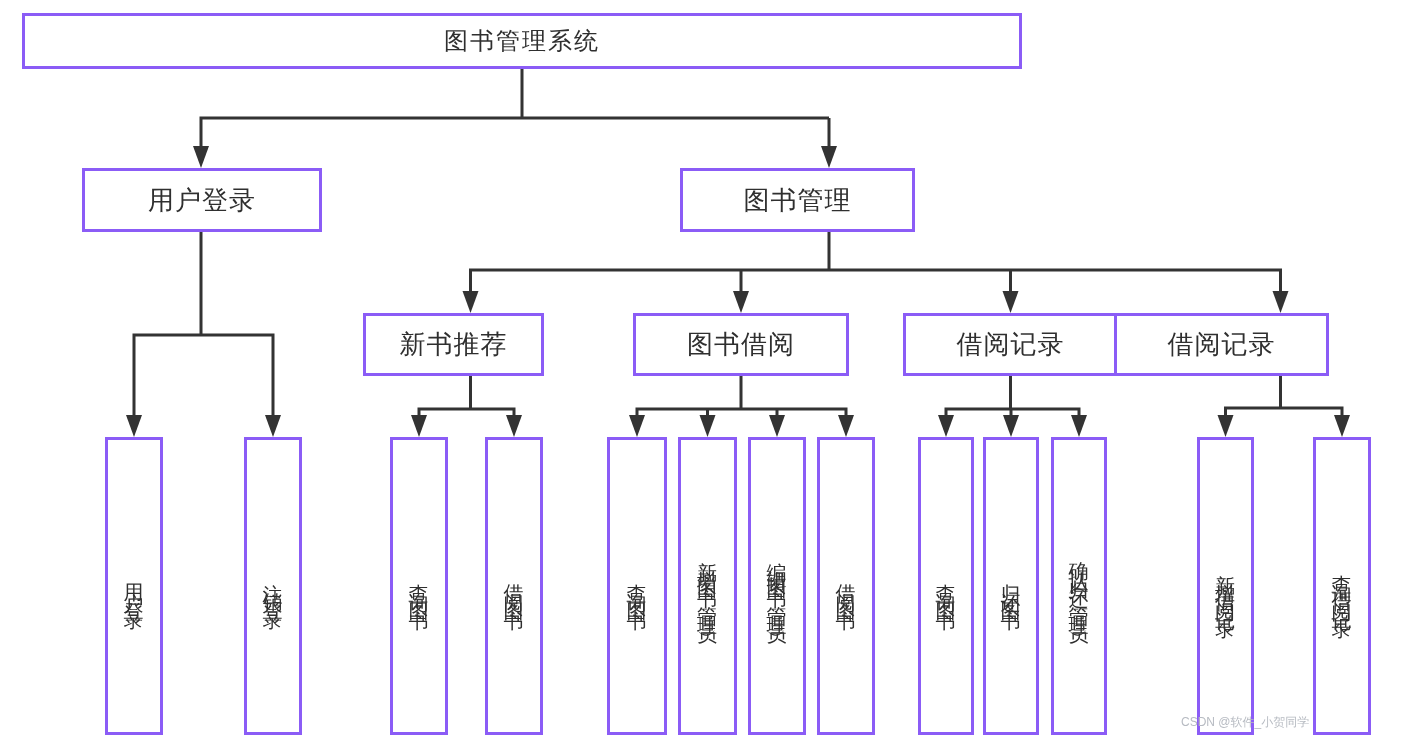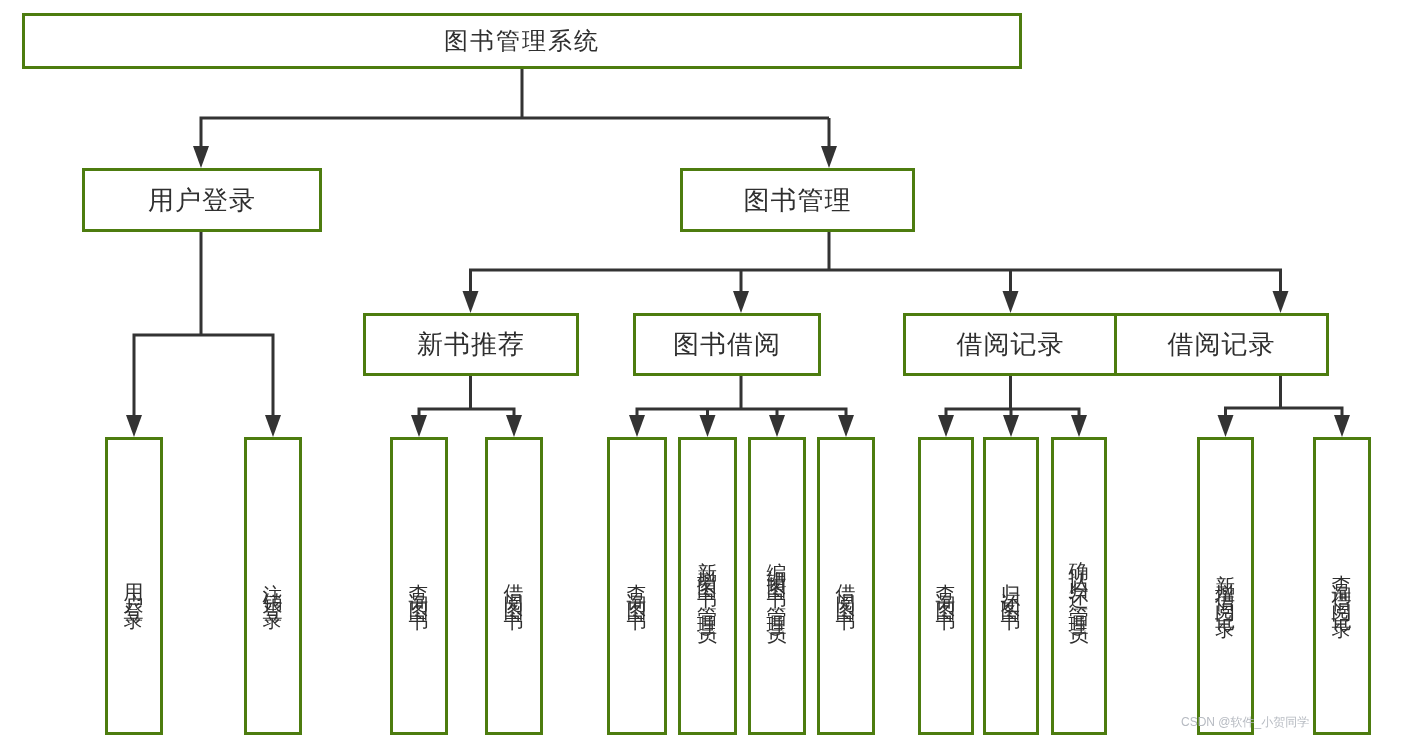--- a/index.html
+++ b/index.html
@@ -19,21 +19,21 @@
   .connectors {
     position: absolute;
     left: 0;
     top: 0;
     width: 1405px;
     height: 747px;
   }
   .box {
     position: absolute;
     box-sizing: border-box;
-    border: 3px solid #4d7c0f;
+    border: 3px solid #8b5cf6;
     background: #ffffff;
     display: flex;
     align-items: center;
     justify-content: center;
     text-align: left;
   }
   .root-label {
     font-size: 24px;
     letter-spacing: 2px;
     color: #2f2f2f;
@@ -121,24 +121,24 @@
     <span class="root-label">图书管理系统</span>
   </div>
 
   <div class="box" style="left:82px; top:168px; width:240px; height:64px">
     <span class="node-label">用户登录</span>
   </div>
   <div class="box" style="left:680px; top:168px; width:235px; height:64px">
     <span class="node-label">图书管理</span>
   </div>
 
-  <div class="box" style="left:363px; top:313px; width:216px; height:63px">
+  <div class="box" style="left:363px; top:313px; width:181px; height:63px">
     <span class="node-label">新书推荐</span>
   </div>
-  <div class="box" style="left:633px; top:313px; width:188px; height:63px">
+  <div class="box" style="left:633px; top:313px; width:216px; height:63px">
     <span class="node-label">图书借阅</span>
   </div>
   <div class="box" style="left:903px; top:313px; width:215px; height:63px">
     <span class="node-label">借阅记录</span>
   </div>
   <div class="box" style="left:1114px; top:313px; width:215px; height:63px">
     <span class="node-label">借阅记录</span>
   </div>
 
   <div class="box" style="left:105px; top:437px; width:58px; height:298px">

